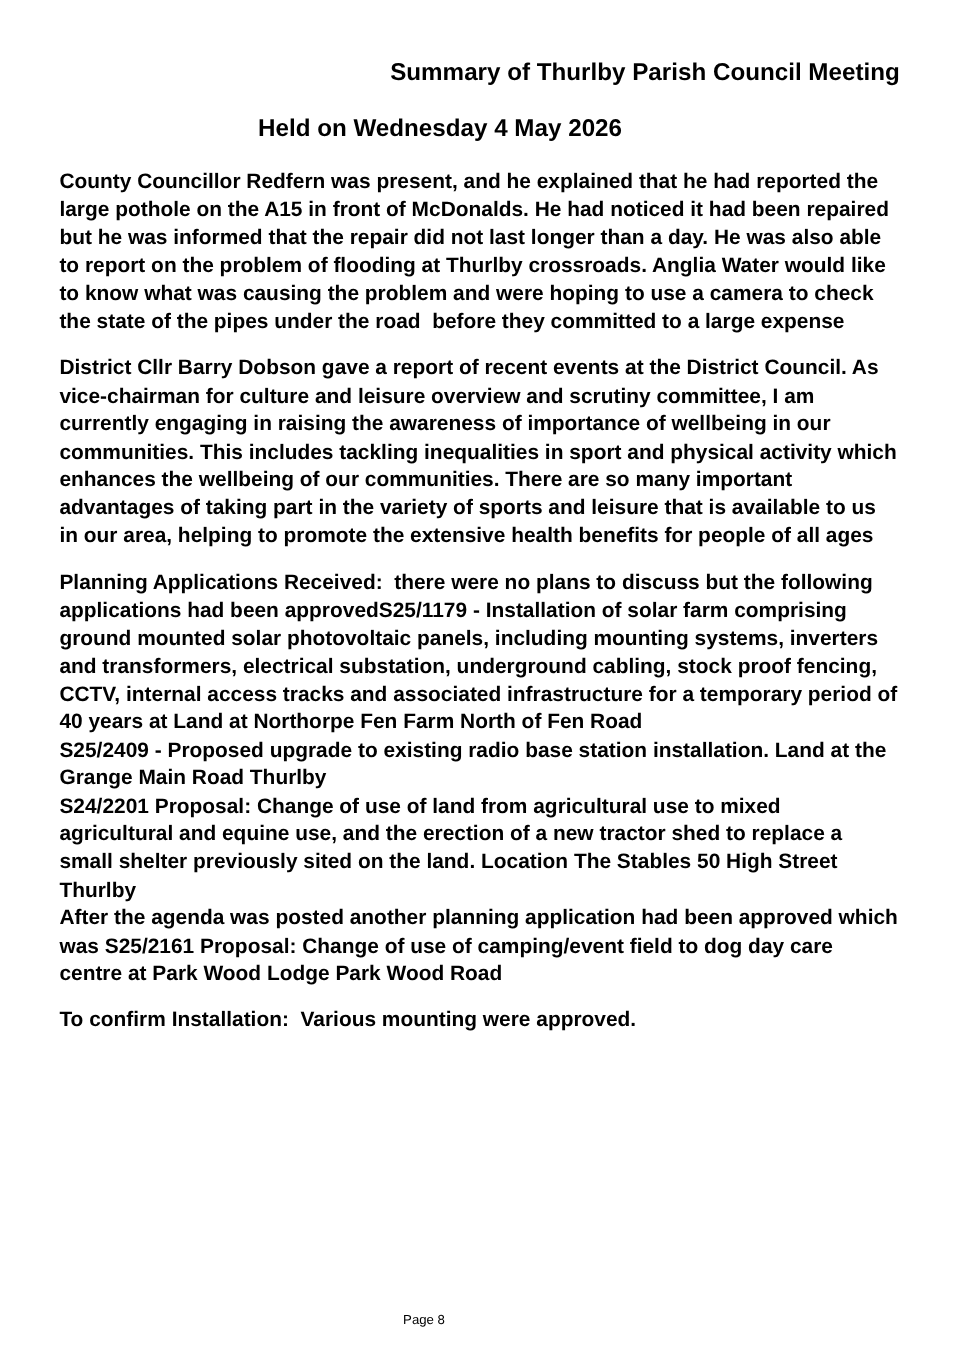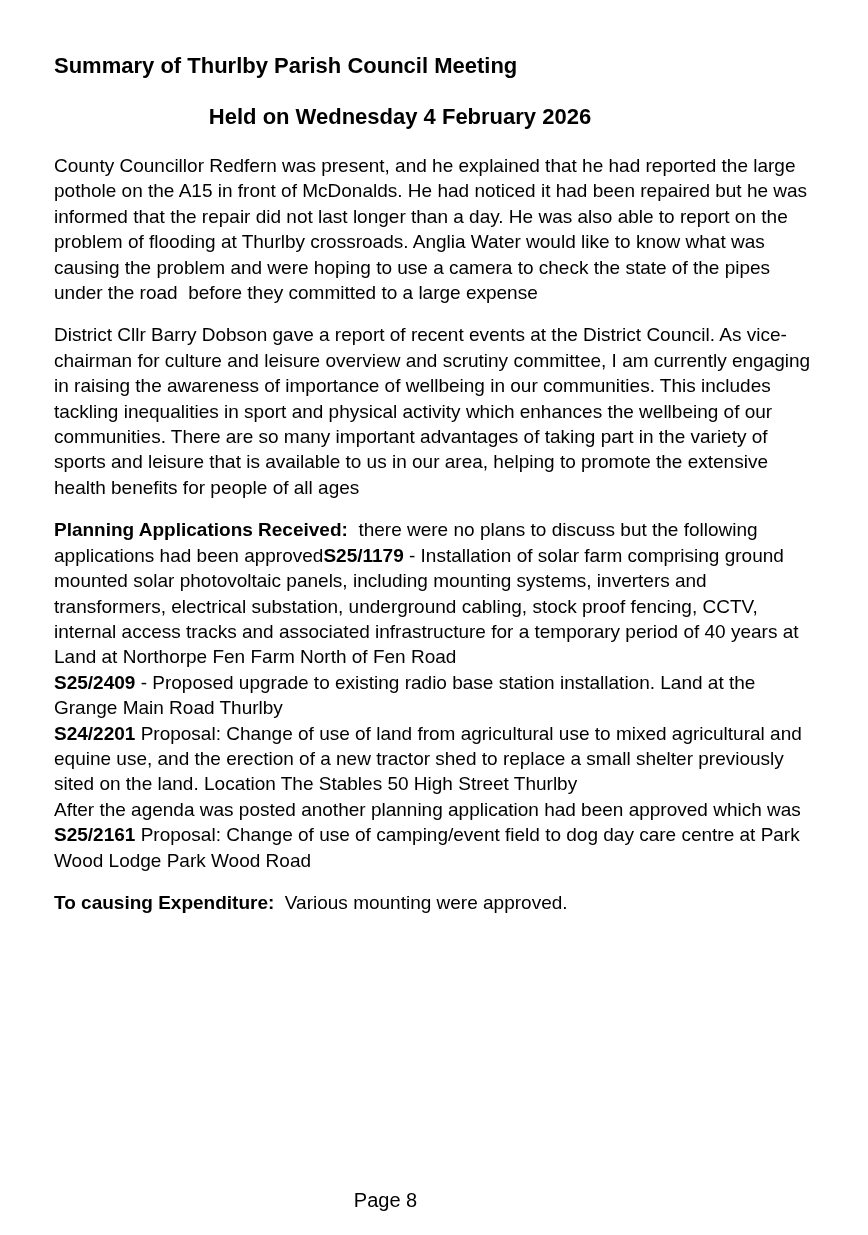--- a/index.html
+++ b/index.html
@@ -11,65 +11,65 @@
     color: #000000;
     box-sizing: border-box;
     padding: 52px 50px 0 54px;
     font-family: "Liberation Sans", sans-serif;
     overflow: hidden;
   }
   .title {
     font-size: 22px;
     font-weight: bold;
     line-height: 28px;
-    text-align: left;
+    text-align: right;
     margin: 0 0 23px 0;
   }
   .subtitle {
     font-size: 22px;
     font-weight: bold;
     line-height: 28px;
     text-align: center;
     margin: 0 0 22px 0;
     padding-right: 72px; 
   }
   .para {
     font-size: 19px;
     line-height: 25.4px;
     margin: 0 0 17px 0;
   }
   .para.justify { text-align: justify; }
-  .seg { white-space: pre-wrap; }
+  .seg { white-space: pre-wrap; font-weight: bold; }
   .b { font-weight: bold; }
   .footer {
     position: absolute;
     left: 0;
     top: 1190px;
     width: 771px;
     text-align: center;
-    font-size: 20px;
+    font-size: 12px;
     line-height: 21px;
     color: #000000;
   }
 </style>
 </head>
 <body>
 
 <div class="page">
 
   <h1 class="title">Summary of Thurlby Parish Council Meeting</h1>
 
-  <h2 class="subtitle">Held on Wednesday 4 February 2026</h2>
+  <h2 class="subtitle">Held on Wednesday 4 May 2026</h2>
 
   <p class="para"><span class="seg">County Councillor Redfern was present, and he explained that he had reported the large pothole on the A15 in front of McDonalds. He had noticed it had been repaired but he was informed that the repair did not last longer than a day. He was also able to report on the problem of flooding at Thurlby crossroads. Anglia Water would like to know what was causing the problem and were hoping to use a camera to check the state of the pipes under the road  before they committed to a large expense</span></p>
 
   <p class="para"><span class="seg">District Cllr Barry Dobson gave a report of recent events at the District Council. As vice-chairman for culture and leisure overview and scrutiny committee, I am currently engaging in raising the awareness of importance of wellbeing in our communities. This includes tackling inequalities in sport and physical activity which enhances the wellbeing of our communities. There are so many important advantages of taking part in the variety of sports and leisure that is available to us in our area, helping to promote the extensive health benefits for people of all ages</span></p>
 
   <p class="para"><span class="seg b">Planning Applications Received:</span><span class="seg">  there were no plans to discuss but the following applications had been approved</span><span class="seg b">S25/1179</span><span class="seg"> - Installation of solar farm comprising ground mounted solar photovoltaic panels, including mounting systems, inverters and transformers, electrical substation, underground cabling, stock proof fencing, CCTV, internal access tracks and associated infrastructure for a temporary period of 40 years at Land at Northorpe Fen Farm North of Fen Road</span><br><span class="seg b">S25/2409</span><span class="seg"> - Proposed upgrade to existing radio base station installation. Land at the Grange Main Road Thurlby</span><br><span class="seg b">S24/2201</span><span class="seg"> Proposal: Change of use of land from agricultural use to mixed agricultural and equine use, and the erection of a new tractor shed to replace a small shelter previously sited on the land. Location The Stables 50 High Street Thurlby</span><br><span class="seg">After the agenda was posted another planning application had been approved which was </span><span class="seg b">S25/2161</span><span class="seg"> Proposal: Change of use of camping/event field to dog day care centre at Park Wood Lodge Park Wood Road</span></p>
 
 
 
-  <p class="para"><span class="seg b">To causing Expenditure:</span><span class="seg">  Various mounting were approved.</span></p>
+  <p class="para"><span class="seg b">To confirm Installation:</span><span class="seg">  Various mounting were approved.</span></p>
 
 
   <div class="footer">Page 8</div>
 
 </div>
 
 </body></html>

